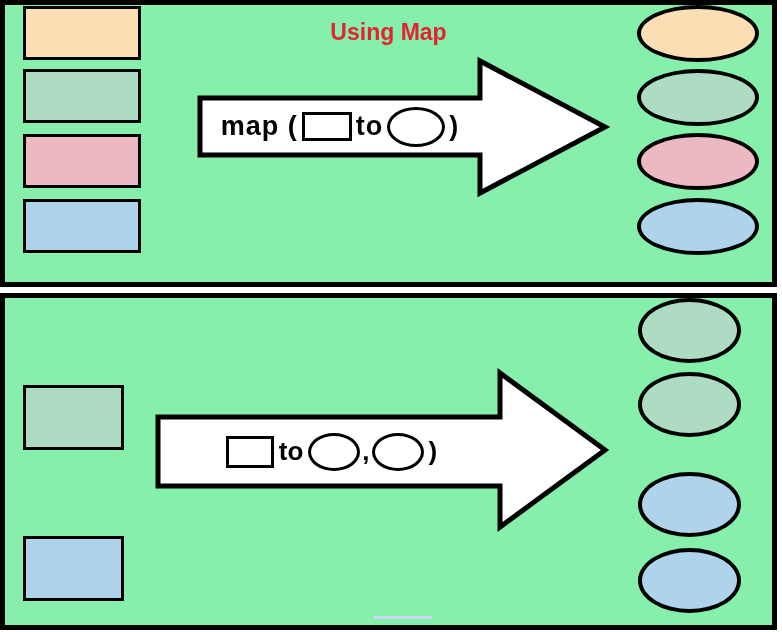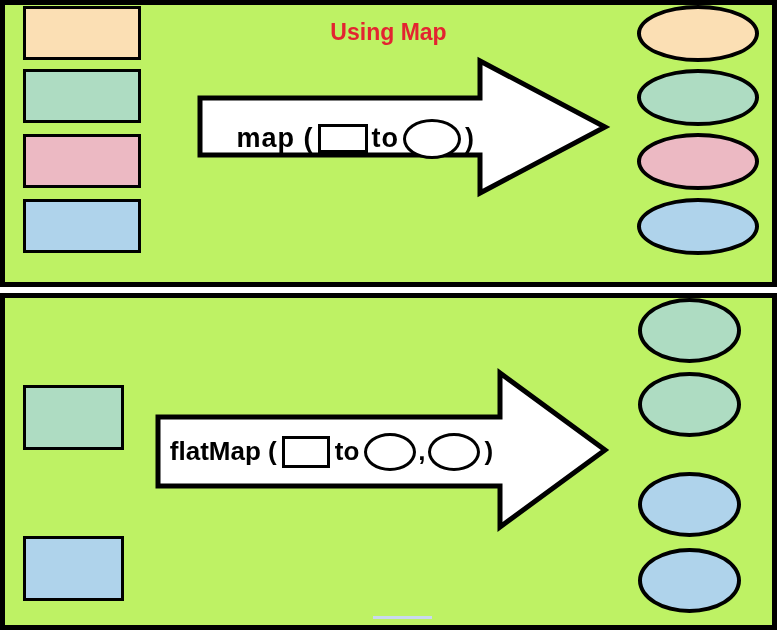--- a/index.html
+++ b/index.html
@@ -13,21 +13,21 @@
     width: 782px;
     height: 632px;
     background: #ffffff;
     overflow: hidden;
   }
   .panel {
     position: absolute;
     left: 0;
     width: 777px;
     border: 5px solid #000000;
-    background: #bef264;
+    background: #86efac;
     box-sizing: border-box;
   }
   #top-panel    { top: 0;     height: 287px; }
   #bottom-panel { top: 293px; height: 337px; }
 
   .panel-title {
     position: absolute;
     left: 0;
     width: 100%;
     text-align: center;
@@ -81,22 +81,22 @@
   .arrow-label {
     position: absolute;
     display: flex;
     align-items: center;
     justify-content: center;
     white-space: nowrap;
     font-weight: bold;
     color: #000000;
   }
   #top-panel .arrow-label {
-    left: 200px; top: 105px; width: 270px; height: 57px;
-    font-size: 27px; gap: 4px; letter-spacing: 1px; justify-content: flex-end;
+    left: 200px; top: 93px; width: 270px; height: 57px;
+    font-size: 27px; gap: 4px; letter-spacing: 1px;
   }
   #bottom-panel .arrow-label {
     left: 158px; top: 119px; width: 337px; height: 69px;
     font-size: 26px; gap: 5px;
   }
   .ph-rect {
     display: inline-block;
     box-sizing: border-box;
     border: 3px solid #000000;
     background: #ffffff;
@@ -162,21 +162,20 @@
     <div>
         <div class="shape in-rect" style="background: rgb(174, 220, 194);"></div>
         <div class="shape in-rect" style="background: rgb(175, 211, 235);"></div>
       </div>
 
     <svg class="arrow-svg" viewBox="0 0 767 327">
       <polygon points="153,119 495,119 495,75 600,152 495,229 495,188 153,188" fill="#ffffff" stroke="#000000" stroke-width="5" stroke-linejoin="miter"></polygon>
     </svg>
 
     <div class="arrow-label">
-      <span>flatMap (</span>
       <span class="ph-rect"></span>
       <span>to</span>
       <span class="ph-ellipse"></span>
       <span class="comma">,</span>
       <span class="ph-ellipse"></span>
       <span>)</span>
     </div>
 
     <div>
         <div class="shape out-ellipse" style="background: rgb(174, 220, 194);"></div>

